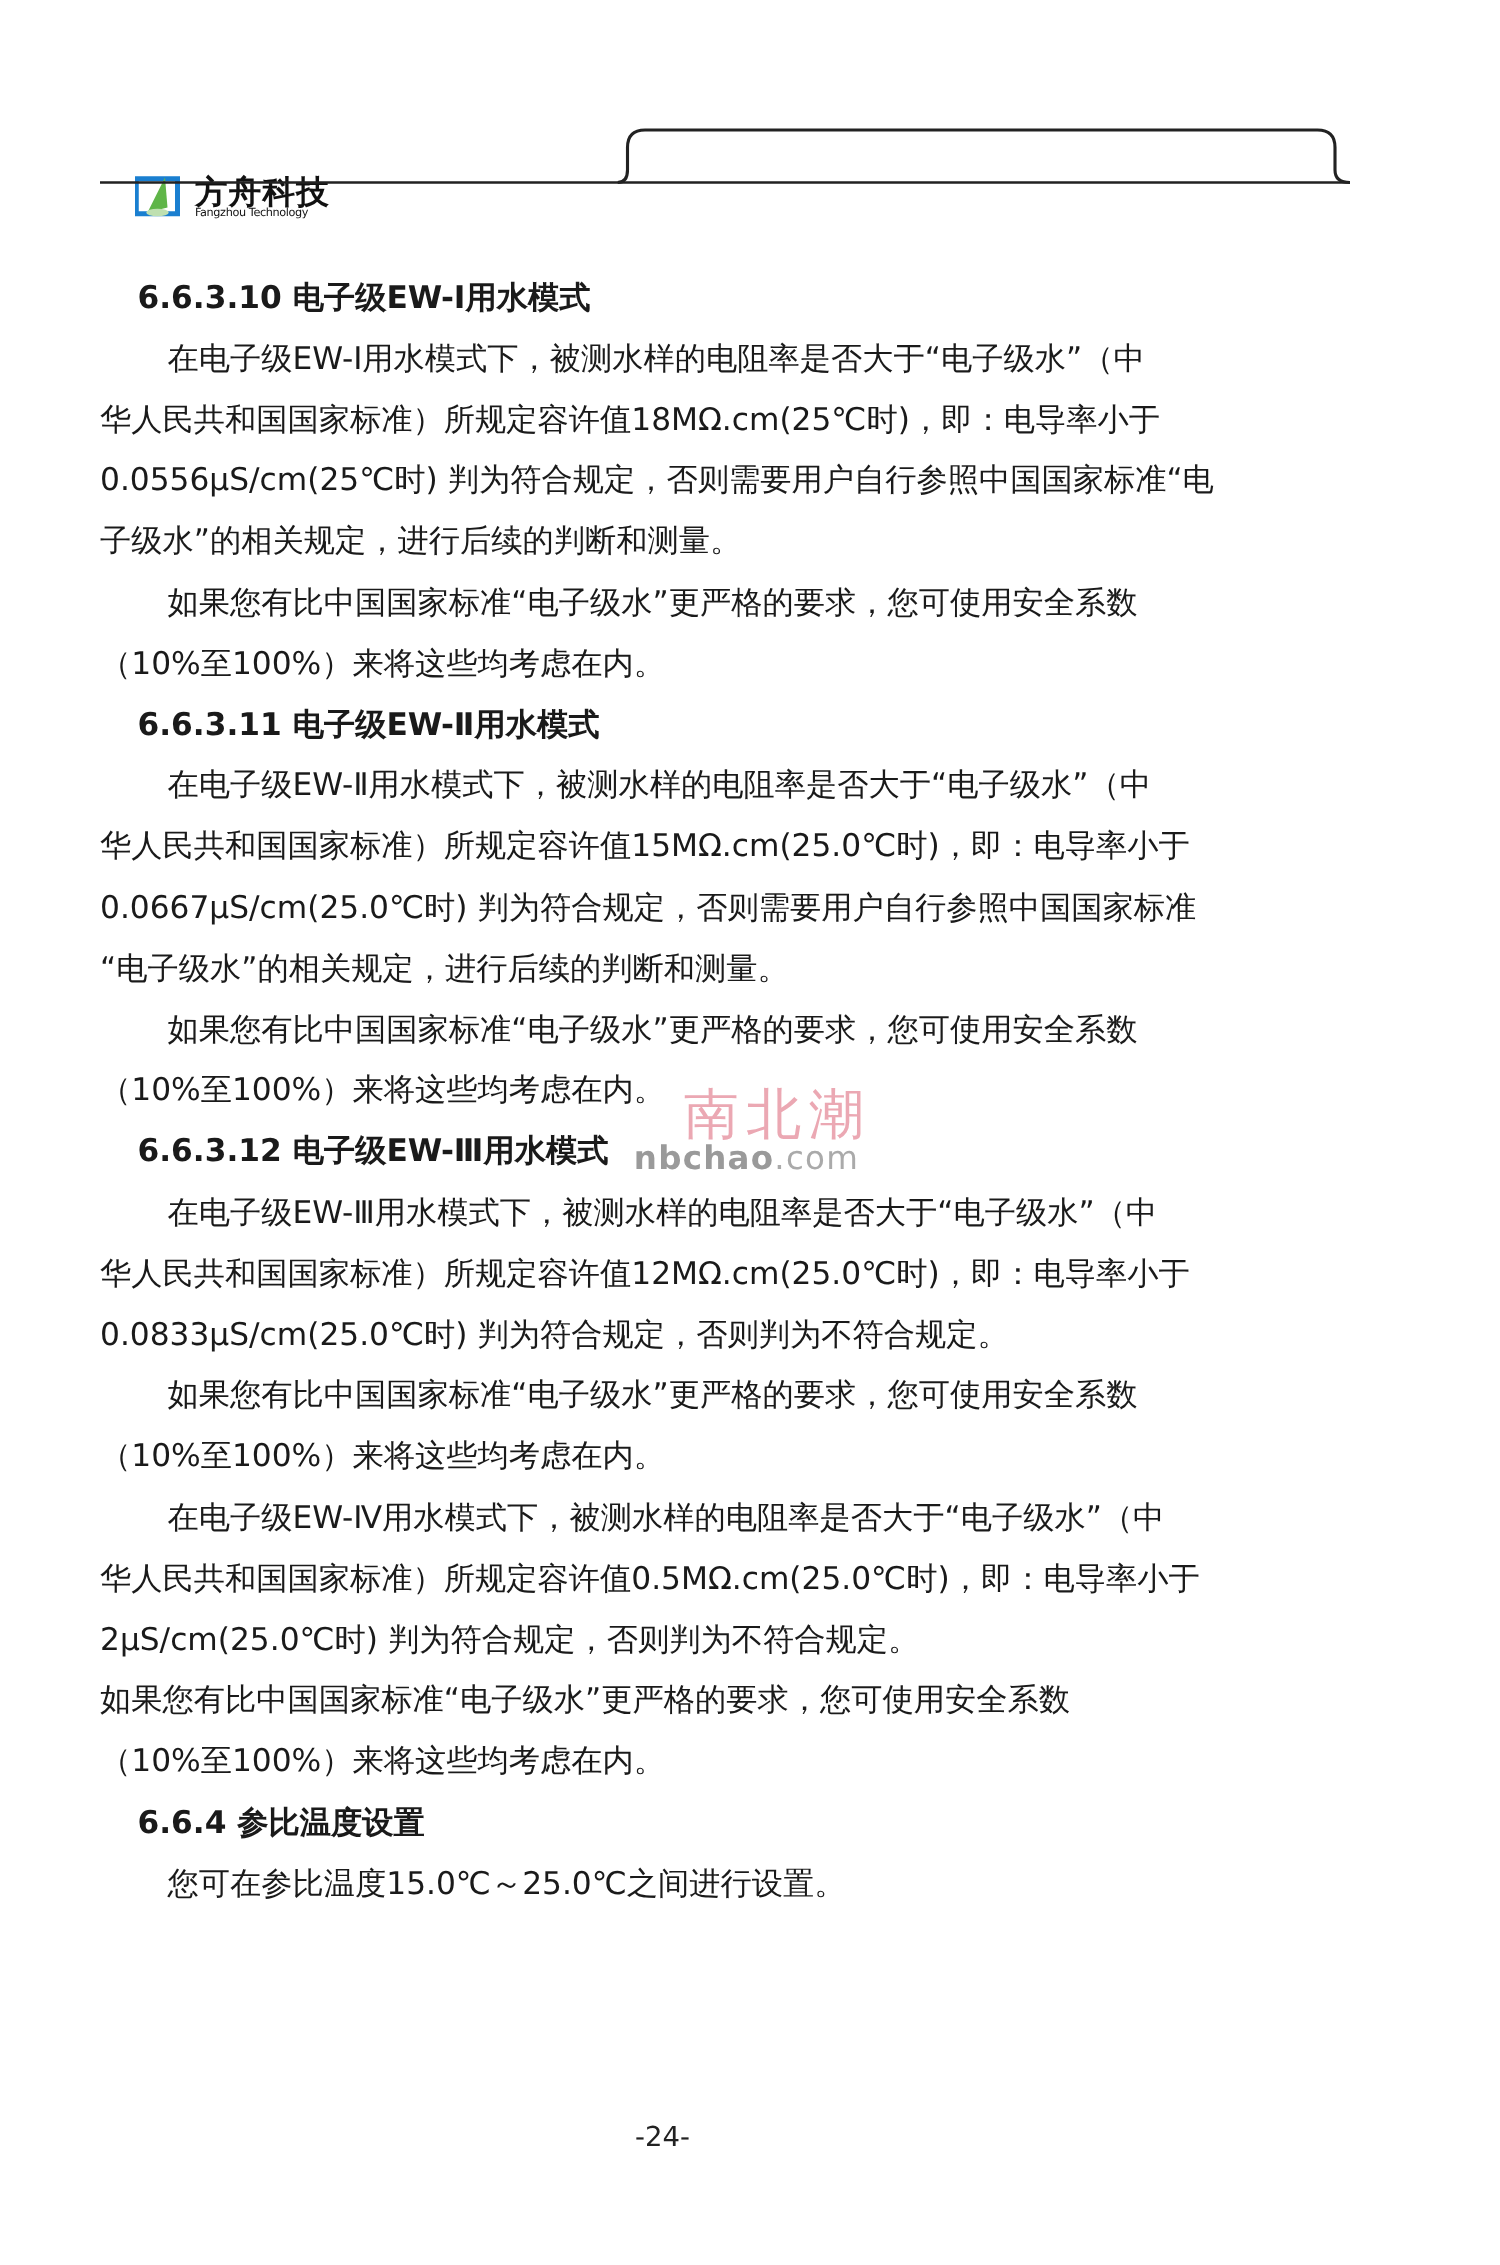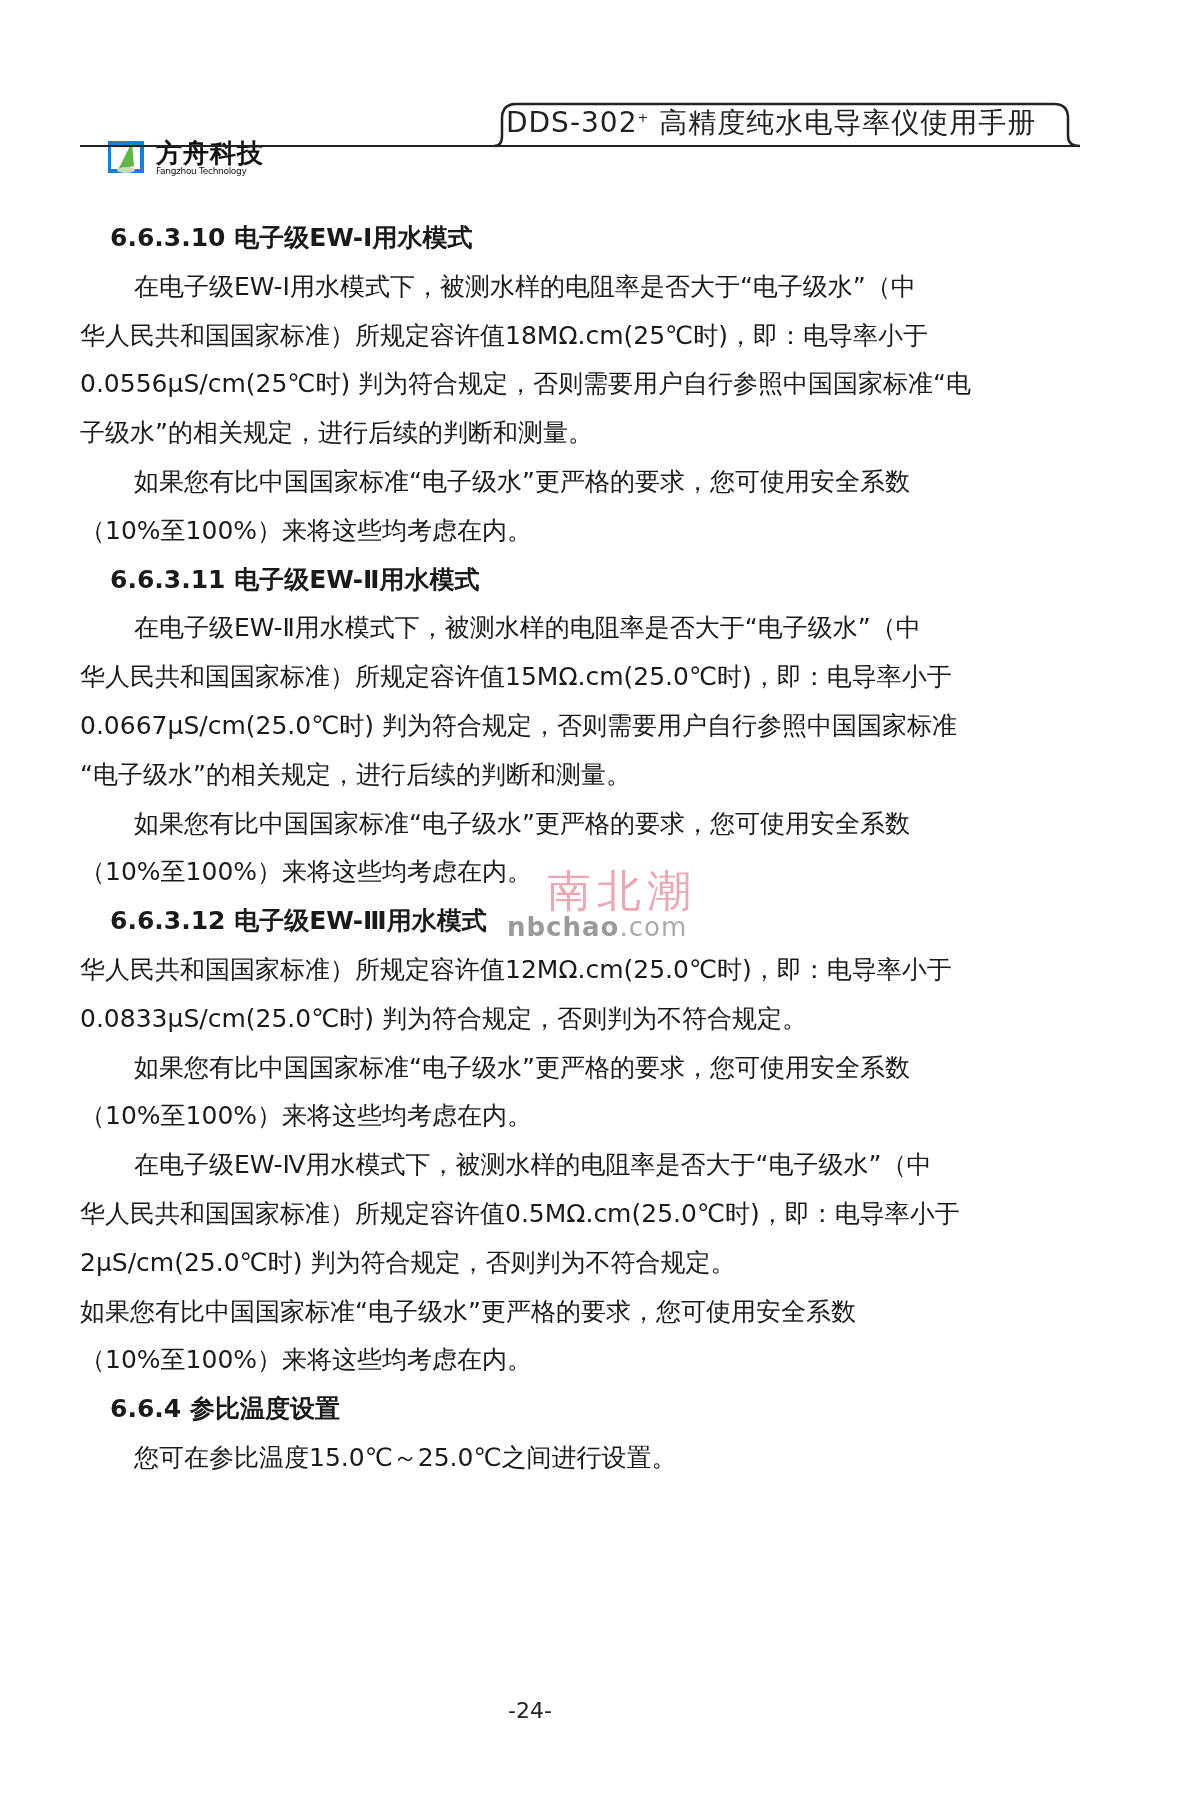--- a/index.html
+++ b/index.html
@@ -38,23 +38,20 @@
     <div class="logo-cn">方舟科技</div>
     <div class="logo-en">Fangzhou Technology</div>
   </div>
 
   <div class="rule"></div>
 
   <div class="title-box">
     <svg width="586" height="48" viewBox="0 0 586 48">
       <path d="M0 46 Q8 46 8 36 L8 18 Q8 4 22 4 L560 4 Q574 4 574 18 L574 36 Q574 46 586 46" fill="none" stroke="#222" stroke-width="2.5"></path>
     </svg>
-    <div class="title-text">
-      <span>DDS-302</span><sup>+</sup><span> 高精度纯水电导率仪使用手册</span>
-    </div>
   </div>
 </div>
 
 <div class="content">
 
   <div class="line heading">6.6.3.10 电子级EW-Ⅰ用水模式</div>
   <div class="line indent">在电子级EW-Ⅰ用水模式下，被测水样的电阻率是否大于“电子级水”（中</div>
   <div class="line">华人民共和国国家标准）所规定容许值18MΩ.cm(25℃时)，即：电导率小于</div>
   <div class="line">0.0556μS/cm(25℃时) 判为符合规定，否则需要用户自行参照中国国家标准“电</div>
   <div class="line">子级水”的相关规定，进行后续的判断和测量。</div>
@@ -63,20 +60,21 @@
 
   <div class="line heading">6.6.3.11  电子级EW-Ⅱ用水模式</div>
   <div class="line indent">在电子级EW-Ⅱ用水模式下，被测水样的电阻率是否大于“电子级水”（中</div>
   <div class="line">华人民共和国国家标准）所规定容许值15MΩ.cm(25.0℃时)，即：电导率小于</div>
   <div class="line">0.0667μS/cm(25.0℃时) 判为符合规定，否则需要用户自行参照中国国家标准</div>
   <div class="line">“电子级水”的相关规定，进行后续的判断和测量。</div>
   <div class="line indent">如果您有比中国国家标准“电子级水”更严格的要求，您可使用安全系数</div>
   <div class="line">（10%至100%）来将这些均考虑在内。</div>
 
   <div class="line heading">6.6.3.12  电子级EW-Ⅲ用水模式</div>
+  <div class="line indent">在电子级EW-Ⅲ用水模式下，被测水样的电阻率是否大于“电子级水”（中</div>
   <div class="line">华人民共和国国家标准）所规定容许值12MΩ.cm(25.0℃时)，即：电导率小于</div>
   <div class="line">0.0833μS/cm(25.0℃时) 判为符合规定，否则判为不符合规定。</div>
   <div class="line indent">如果您有比中国国家标准“电子级水”更严格的要求，您可使用安全系数</div>
   <div class="line">（10%至100%）来将这些均考虑在内。</div>
 
   <div class="line indent">在电子级EW-Ⅳ用水模式下，被测水样的电阻率是否大于“电子级水”（中</div>
   <div class="line">华人民共和国国家标准）所规定容许值0.5MΩ.cm(25.0℃时)，即：电导率小于</div>
   <div class="line">2μS/cm(25.0℃时) 判为符合规定，否则判为不符合规定。</div>
   <div class="line">如果您有比中国国家标准“电子级水”更严格的要求，您可使用安全系数</div>
   <div class="line">（10%至100%）来将这些均考虑在内。</div>

